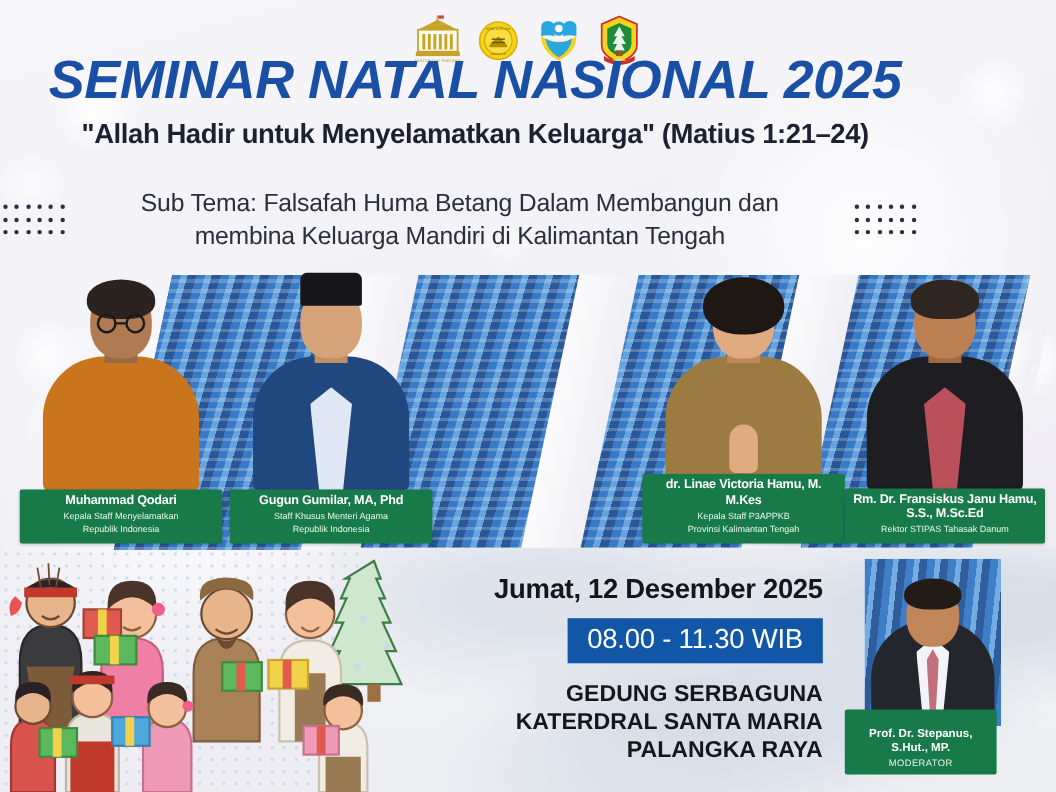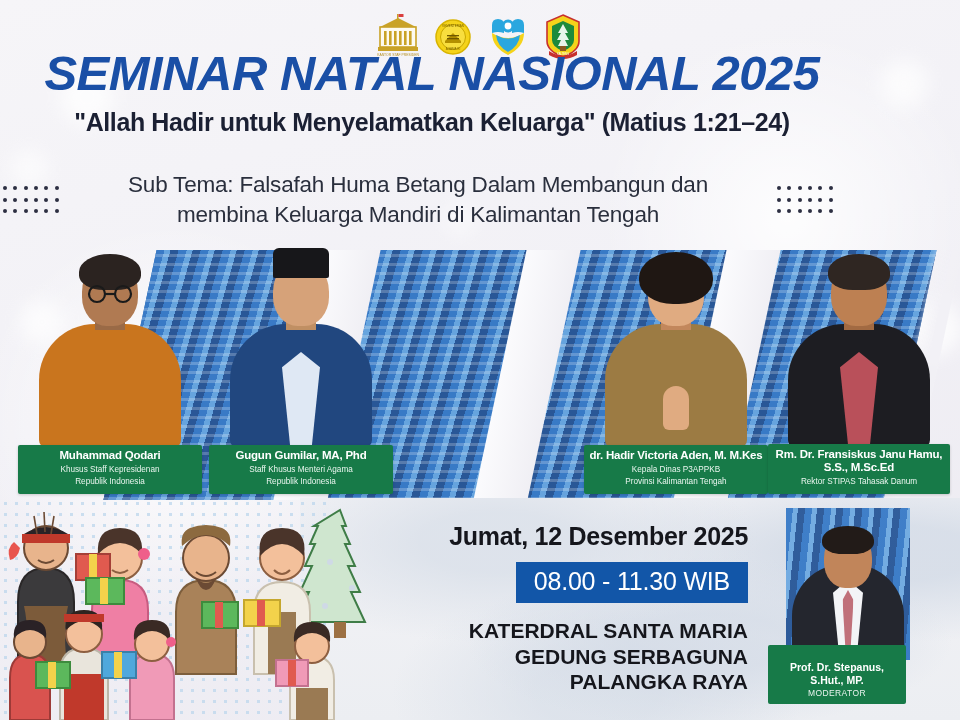--- a/index.html
+++ b/index.html
@@ -287,21 +287,21 @@
         <div class="p-head" style="background:#b07a52;"></div>
         <div class="p-hair" style="background:#2b2320;"></div>
         <svg style="position:absolute;left:50%;transform:translateX(-50%);top:32px;" width="62" height="20">
           <circle cx="18" cy="10" r="8" fill="none" stroke="#1a1a1a" stroke-width="2.2"></circle>
           <circle cx="44" cy="10" r="8" fill="none" stroke="#1a1a1a" stroke-width="2.2"></circle>
           <line x1="26" y1="10" x2="36" y2="10" stroke="#1a1a1a" stroke-width="2.2"></line>
         </svg>
       </div>
       <div class="nameplate">
         <div class="np-name">Muhammad Qodari</div>
-        <div class="np-role">Khusus Staff Kepresidenan</div>
+        <div class="np-role">Kepala Staff Menyelamatkan</div>
         <div class="np-role">Republik Indonesia</div>
       </div>
     </div>
 
     <div class="spk" style="left:205px;">
       <div class="photo">
         <div class="p-body" style="background:#21477f;"></div>
         <div class="p-shirt" style="background:#dfe8f4;"></div>
         <div class="p-neck" style="background:#c08f63;"></div>
         <div class="p-head" style="background:#d6a279;"></div>
@@ -317,22 +317,22 @@
 
     <div class="spk" style="left:580px;">
       <div class="photo">
         <div class="p-body" style="background:#9c7b43;"></div>
         <div class="p-neck" style="background:#c2875c;"></div>
         <div class="p-head" style="background:#e0ab81;"></div>
         <div class="p-hair" style="background:#1f1713;width:74px;height:52px;border-radius:50% 50% 46% 46%;top:0;"></div>
         <div style="position:absolute;left:50%;transform:translateX(-50%);bottom:18px;width:26px;height:44px;background:#e0ab81;border-radius:13px 13px 6px 6px;"></div>
       </div>
       <div class="nameplate">
-        <div class="np-name">dr. Hadir Victoria Aden, M. M.Kes</div>
-        <div class="np-role">Kepala Dinas P3APPKB</div>
+        <div class="np-name">dr. Linae Victoria Hamu, M. M.Kes</div>
+        <div class="np-role">Kepala Staff P3APPKB</div>
         <div class="np-role">Provinsi Kalimantan Tengah</div>
       </div>
     </div>
 
     <div class="spk" style="left:764px;width:190px;">
       <div class="photo">
         <div class="p-body" style="background:#1d1d22;"></div>
         <div class="p-shirt" style="background:#b9505a;"></div>
         <div class="p-neck" style="background:#a26a42;"></div>
         <div class="p-head" style="background:#bd8052;"></div>
@@ -440,22 +440,22 @@
           <rect x="276" y="158" width="32" height="26" fill="#f09ab7" stroke="#c3718f" stroke-width="2"></rect>
           <rect x="288" y="158" width="8" height="26" fill="#e05a4f"></rect>
         </g>
       </svg>
     </div>
 
     <div class="event">
       <div class="ev-date">Jumat, 12 Desember 2025</div>
       <div class="ev-time">08.00 - 11.30 WIB</div>
       <div class="ev-venue">
+        <div>GEDUNG SERBAGUNA</div>
         <div>KATERDRAL SANTA MARIA</div>
-        <div>GEDUNG SERBAGUNA</div>
         <div>PALANGKA RAYA</div>
       </div>
     </div>
 
     <div class="moderator">
       <div class="mod-photo">
         <div style="position:absolute;inset:0;background:
              repeating-linear-gradient(96deg,#2f74c4 0 7px,#6aa7e0 7px 12px,#1f4f92 12px 19px);opacity:.9;"></div>
         <div style="position:absolute;left:50%;transform:translateX(-50%);bottom:0;width:112px;height:96px;border-radius:52px 52px 6px 6px;background:#24262e;"></div>
         <div style="position:absolute;left:50%;transform:translateX(-50%);bottom:0;width:30px;height:80px;background:#f3f4f7;clip-path:polygon(50% 0,100% 16%,78% 100%,22% 100%,0 16%);"></div>

